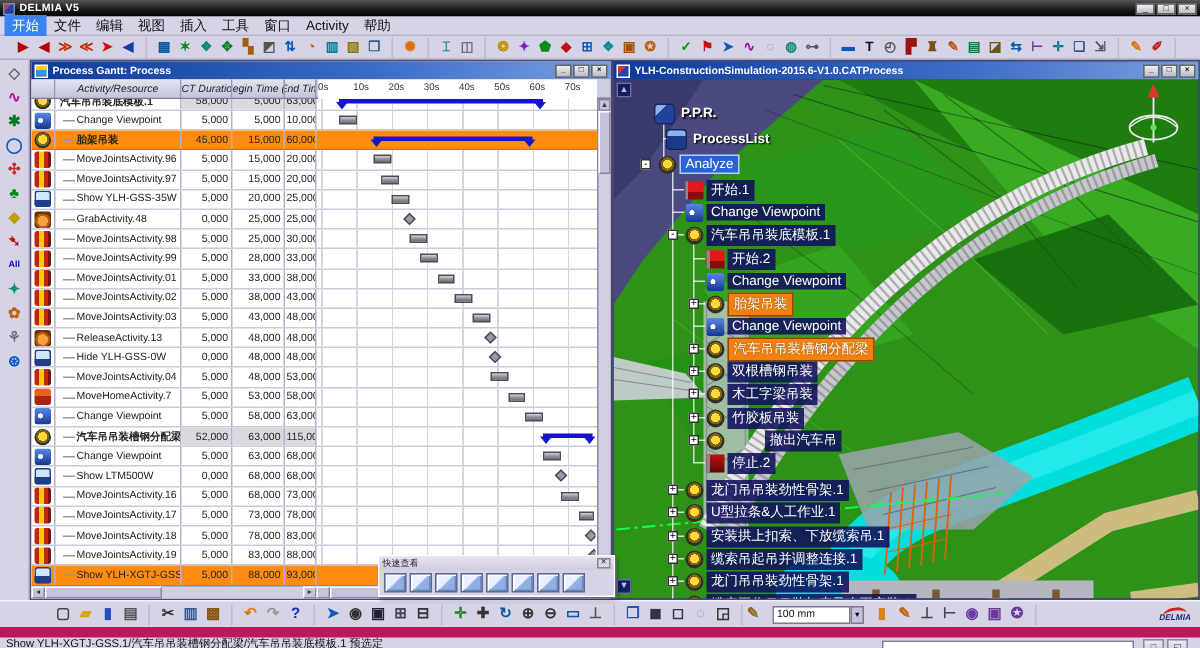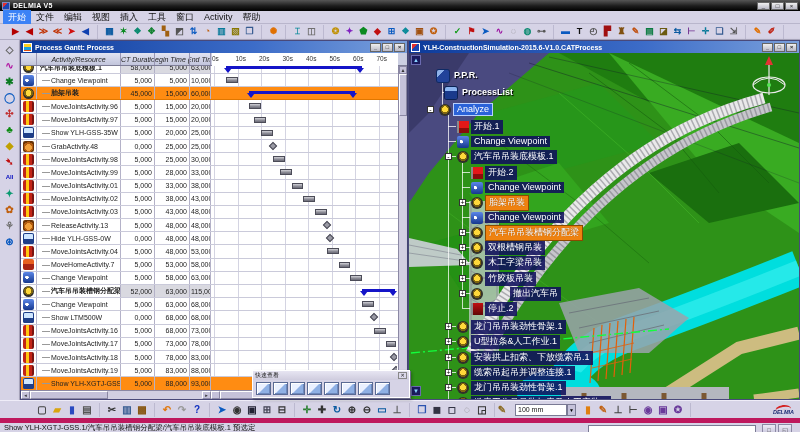--- a/index.html
+++ b/index.html
@@ -100,21 +100,21 @@
 
 
 #toolbar-bottom{position:absolute;left:0;top:400px;width:800px;height:18px;background:#d6d3e6;border-top:1px solid #efedf8;display:flex;align-items:center;padding-left:30px;}
 #toolbar-bottom .ti{width:14px;height:14px;font-size:10px;line-height:14px;}
 #scale-select{display:flex;align-items:center;margin-left:6px;}
 #scale-box{width:52px;height:12px;background:#fff;border:1px solid #7a7a94;font-size:7px;padding:1px 2px;color:#111;}
 #scale-drop{width:9px;height:12px;background:#c5c2da;border:1px solid #7a7a94;font-size:5px;line-height:10px;text-align:center;}
 #brand{margin-left:auto;margin-right:6px;display:flex;flex-direction:column;align-items:center;line-height:5px;}
 #brand-swoosh{width:16px;height:5px;border-top:2px solid #d42020;border-radius:50% 50% 0 0/100% 100% 0 0;transform:rotate(-8deg);}
 #brand-name{font-size:5.5px;font-weight:bold;font-style:italic;color:#1a2a72;}
-#statusbar{position:absolute;left:0;top:418px;width:800px;height:14px;background:#d6d3e6;border-top:5px solid #be185d;display:flex;align-items:center;font-size:7.5px;color:#111;padding:0 4px;}
+#statusbar{position:absolute;left:0;top:418px;width:800px;height:14px;background:#d6d3e6;border-top:7px solid #be185d;display:flex;align-items:center;font-size:7.5px;color:#111;padding:0 4px;}
 #status-input{position:absolute;left:588px;top:2px;width:168px;height:10px;background:#fff;border:1px solid #7a7a94;}
 .st-btn{position:absolute;top:1px;width:14px;height:11px;background:linear-gradient(180deg,#eceaf6,#c6c3da);border:1px solid #8b88a4;font-size:6px;line-height:10px;text-align:center;color:#444;}
 </style>
 </head>
 <body>
 
 <div id="titlebar">
   <span id="app-icon"></span>
   <span id="app-title">DELMIA V5</span>
   <span class="winbtns" id="main-winbtns">

